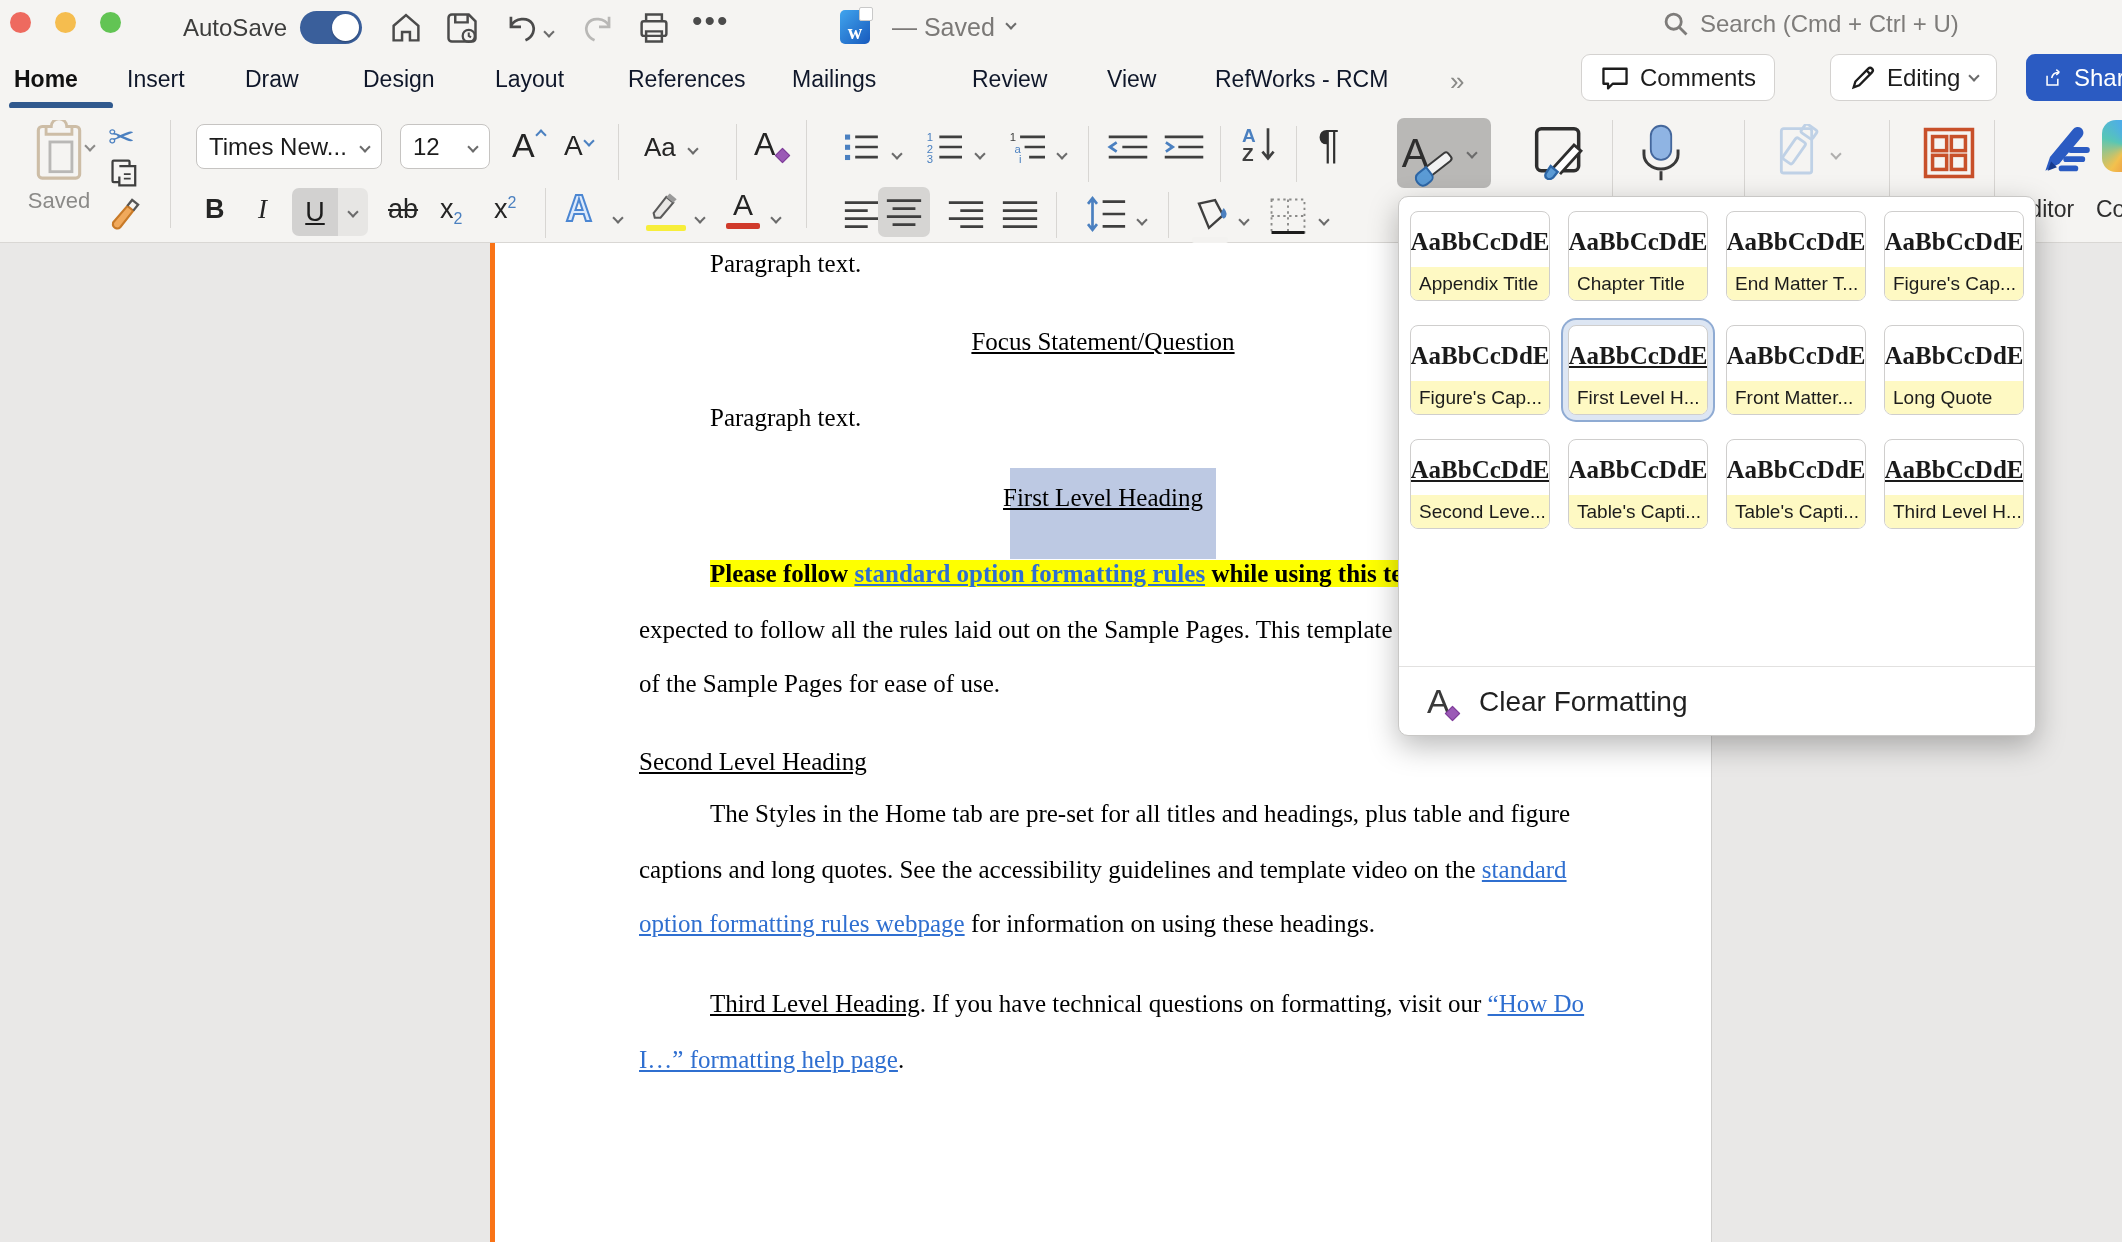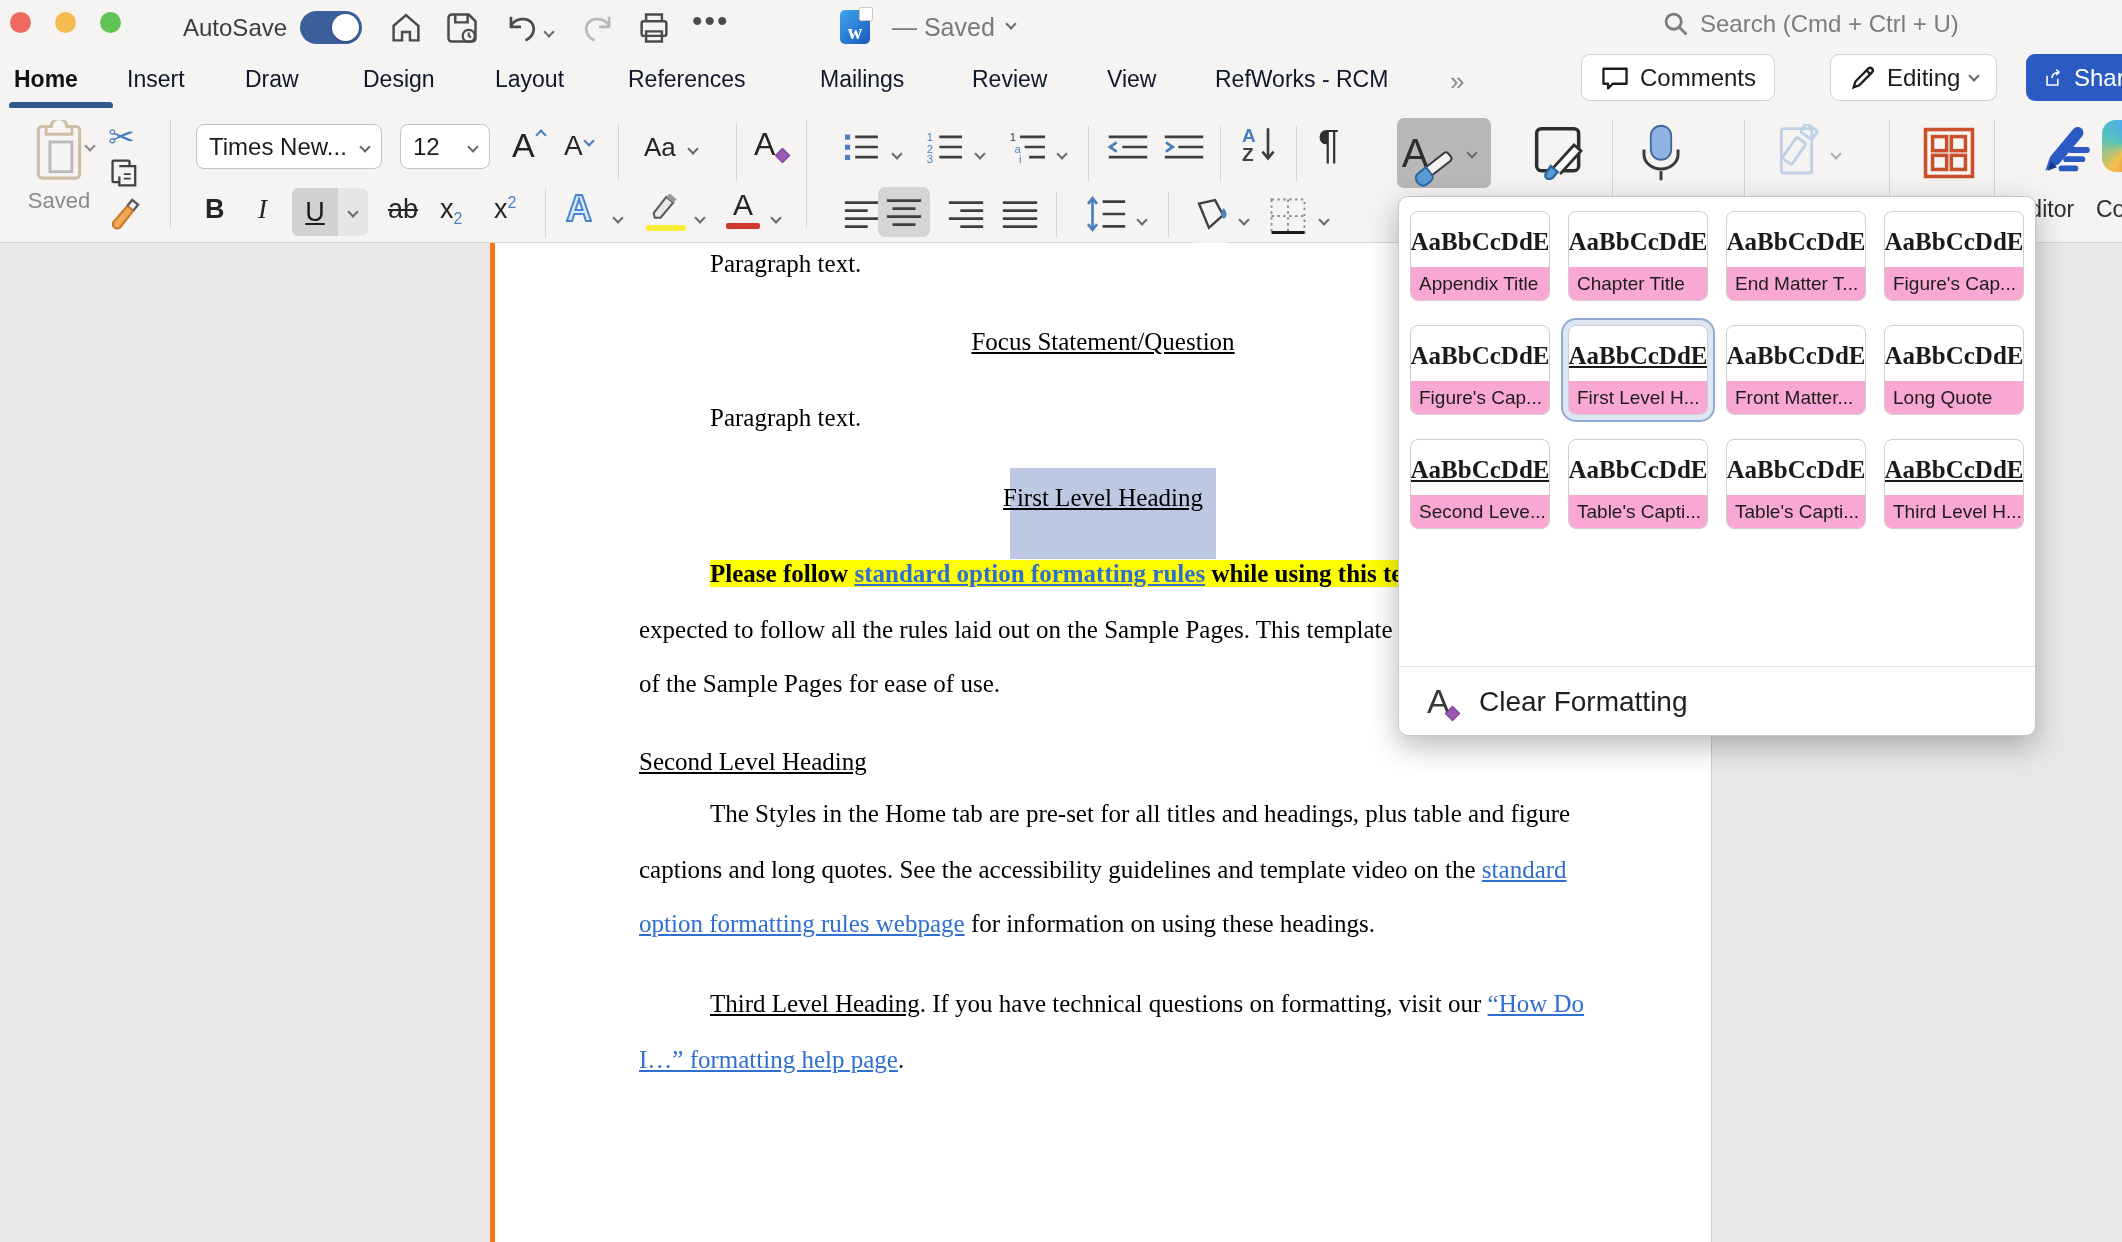--- a/index.html
+++ b/index.html
@@ -90,21 +90,21 @@
   
   #gallery { position:absolute; left:1398px; top:196px; width:638px; height:540px; background:#fff;
              border:1px solid #c9c8c6; border-radius:10px; box-shadow:0 10px 30px rgba(0,0,0,.28);
              z-index:50; }
   #tiles { position:absolute; left:11px; top:14px; width:616px; display:grid;
            grid-template-columns:repeat(4,140px); grid-auto-rows:90px; column-gap:18px; row-gap:24px; }
   .tile { border:1px solid #cfcecd; border-radius:8px; background:#fff; overflow:hidden;
           display:flex; flex-direction:column; }
   .tile .sample { flex:1; display:flex; align-items:center; justify-content:center;
                   font-family:"Liberation Serif",serif; font-size:25px; color:#1a1a1a; padding-top:4px;font-weight:bold; }
-  .tile .tlabel { height:33px; background:#f9a8d4; font-size:19px; color:#1c1c1c; display:flex; align-items:center;
+  .tile .tlabel { height:33px; background:#fef9c3; font-size:19px; color:#1c1c1c; display:flex; align-items:center;
                   padding:0 8px; white-space:nowrap; overflow:hidden; }
   .tile.selected { box-shadow:0 0 0 5px #dde6f3, 0 0 0 7px #8fabd3; }
   .tile .sample.su { text-decoration:underline; }
   .tile .sample.si { font-style:italic; }
   #gal-divider { position:absolute; left:0; top:469px; width:100%; height:1px; background:#e2e1e0; }
   #clear-row { position:absolute; left:28px; top:485px; display:flex; align-items:center; gap:16px;
                font-size:28px; color:#1f1f1f; }
   #clear-icon { position:relative; width:36px; height:40px; font-size:34px; color:#3a3a3a; }
   #clear-icon .diamond { left:20px; top:26px; }
 </style>
@@ -172,21 +172,21 @@
 </div>
 
 <div id="tabsrow">
   <div id="tabs-container">
       <span class="tab active" style="left: 14px;">Home</span>
       <span class="tab" style="left: 127px;">Insert</span>
       <span class="tab" style="left: 245px;">Draw</span>
       <span class="tab" style="left: 363px;">Design</span>
       <span class="tab" style="left: 495px;">Layout</span>
       <span class="tab" style="left: 628px;">References</span>
-      <span class="tab" style="left: 820px;">Mailings</span>
+      <span class="tab" style="left: 792px;">Mailings</span>
       <span class="tab" style="left: 972px;">Review</span>
       <span class="tab" style="left: 1107px;">View</span>
       <span class="tab" style="left: 1215px;">RefWorks - RCM</span>
     </div>
   <div id="tab-underline"></div>
   <span class="tab" style="left:1450px;color:#8a8a88;font-size:26px">»</span>
 
   <div class="pill" style="left:1581px;top:-2px">
     <svg width="30" height="28" viewBox="0 0 26 24" fill="none" stroke="#1c1c1c" stroke-width="2">
         <path d="M3 4 h20 v13 h-12 l-4 4 v-4 h-4 Z" stroke-linejoin="round"></path>

